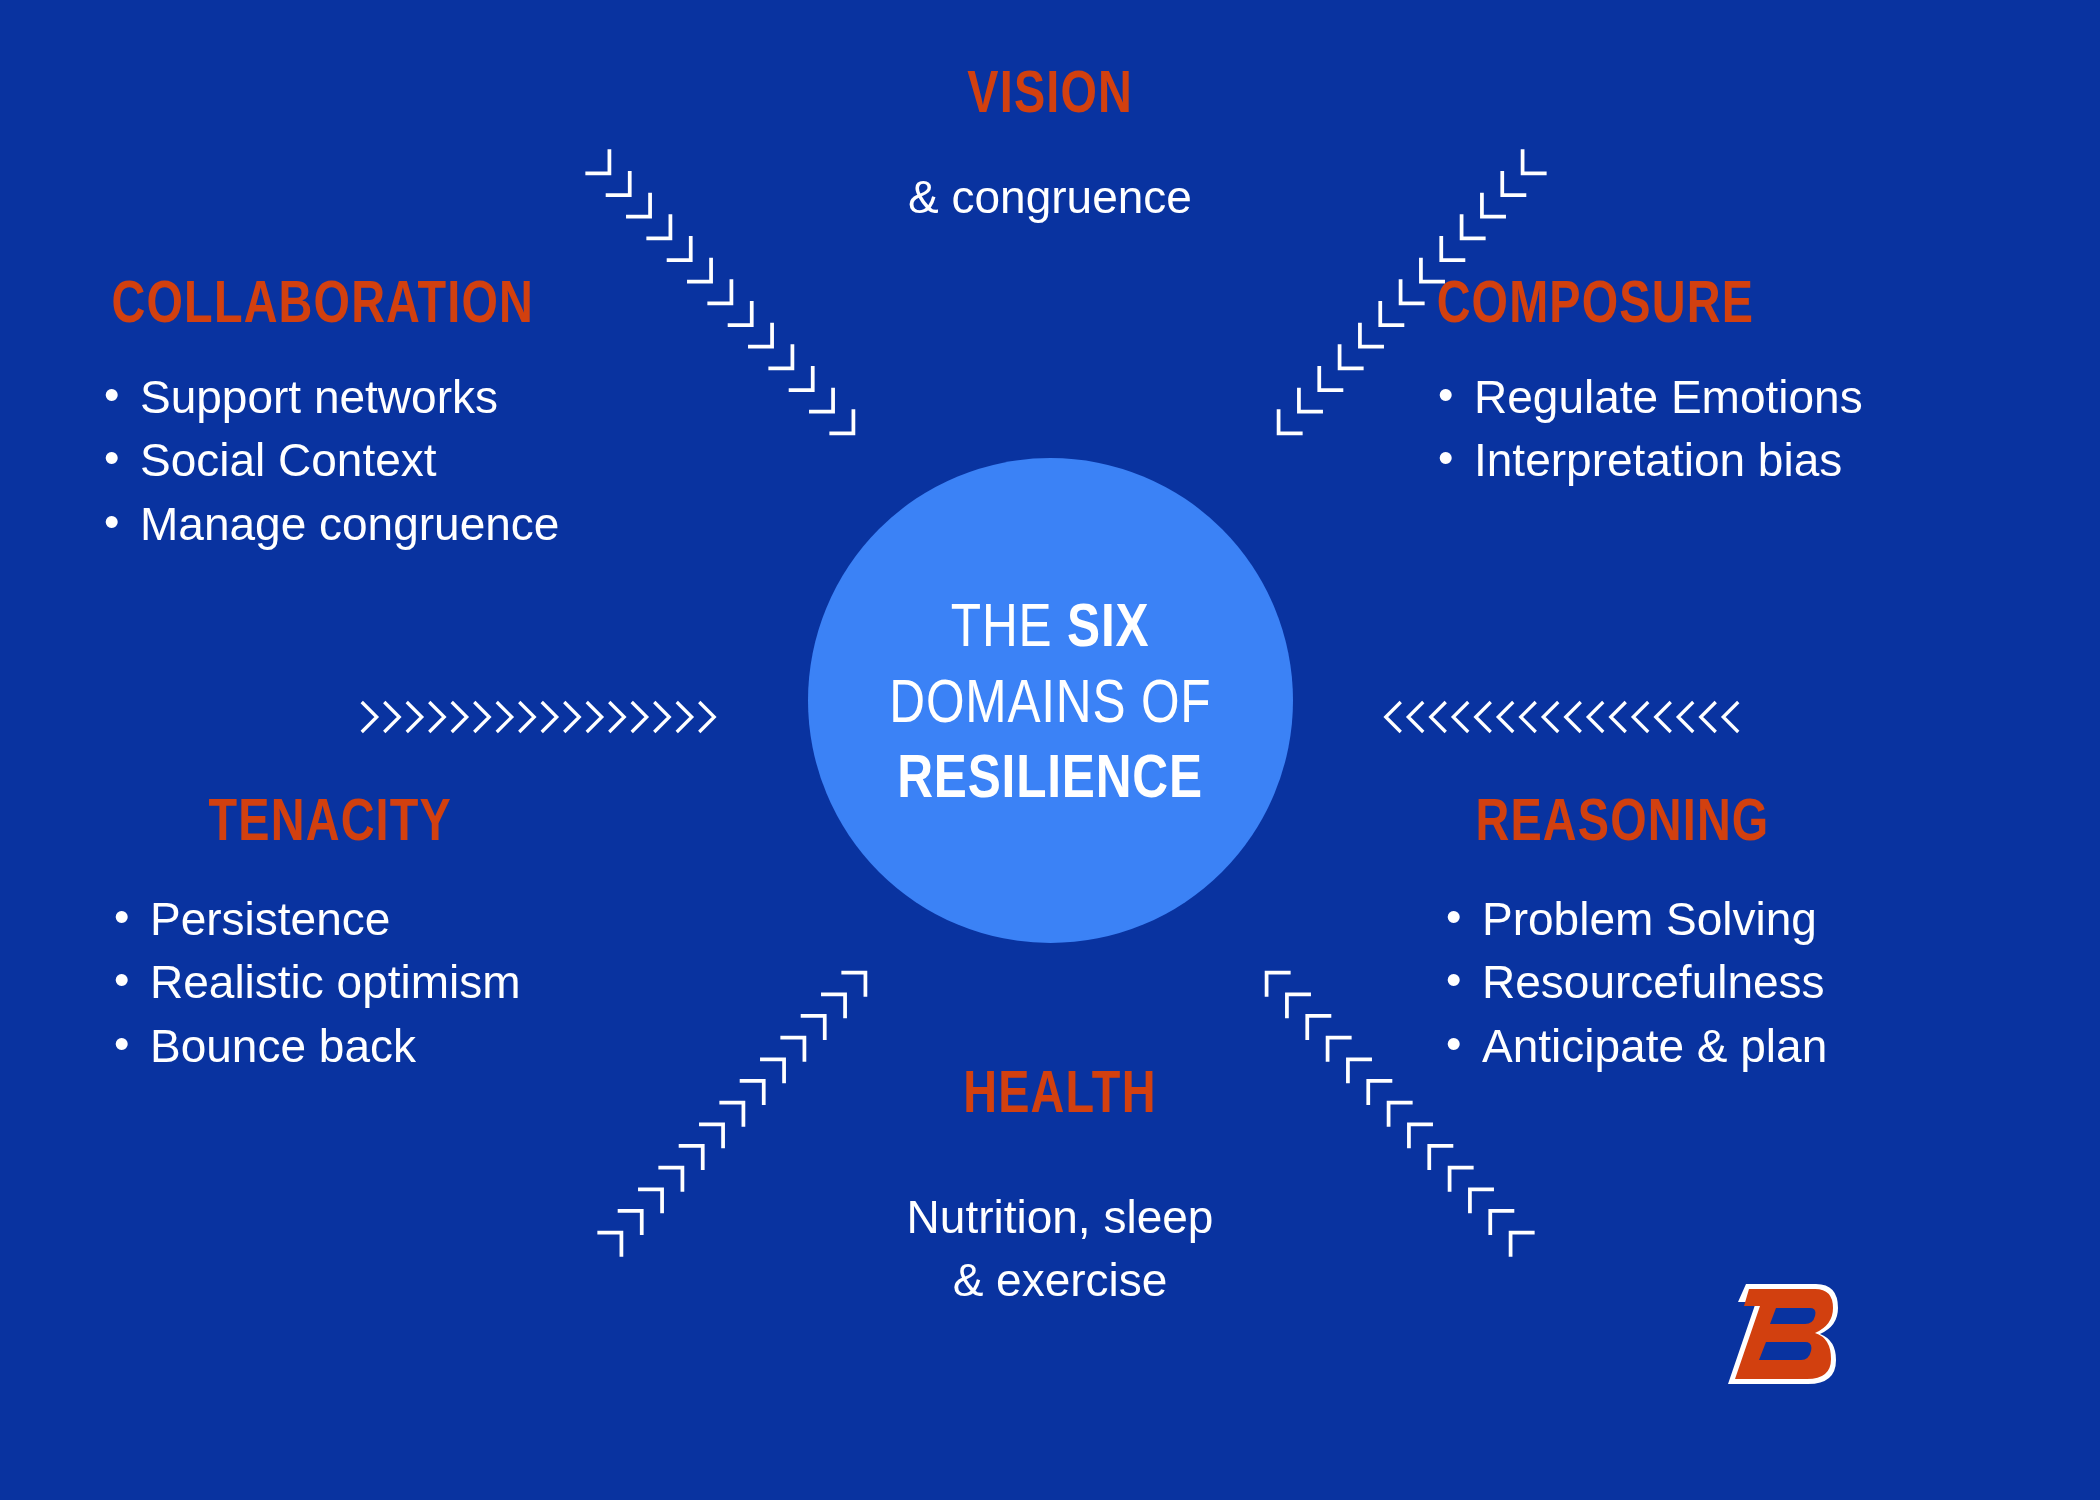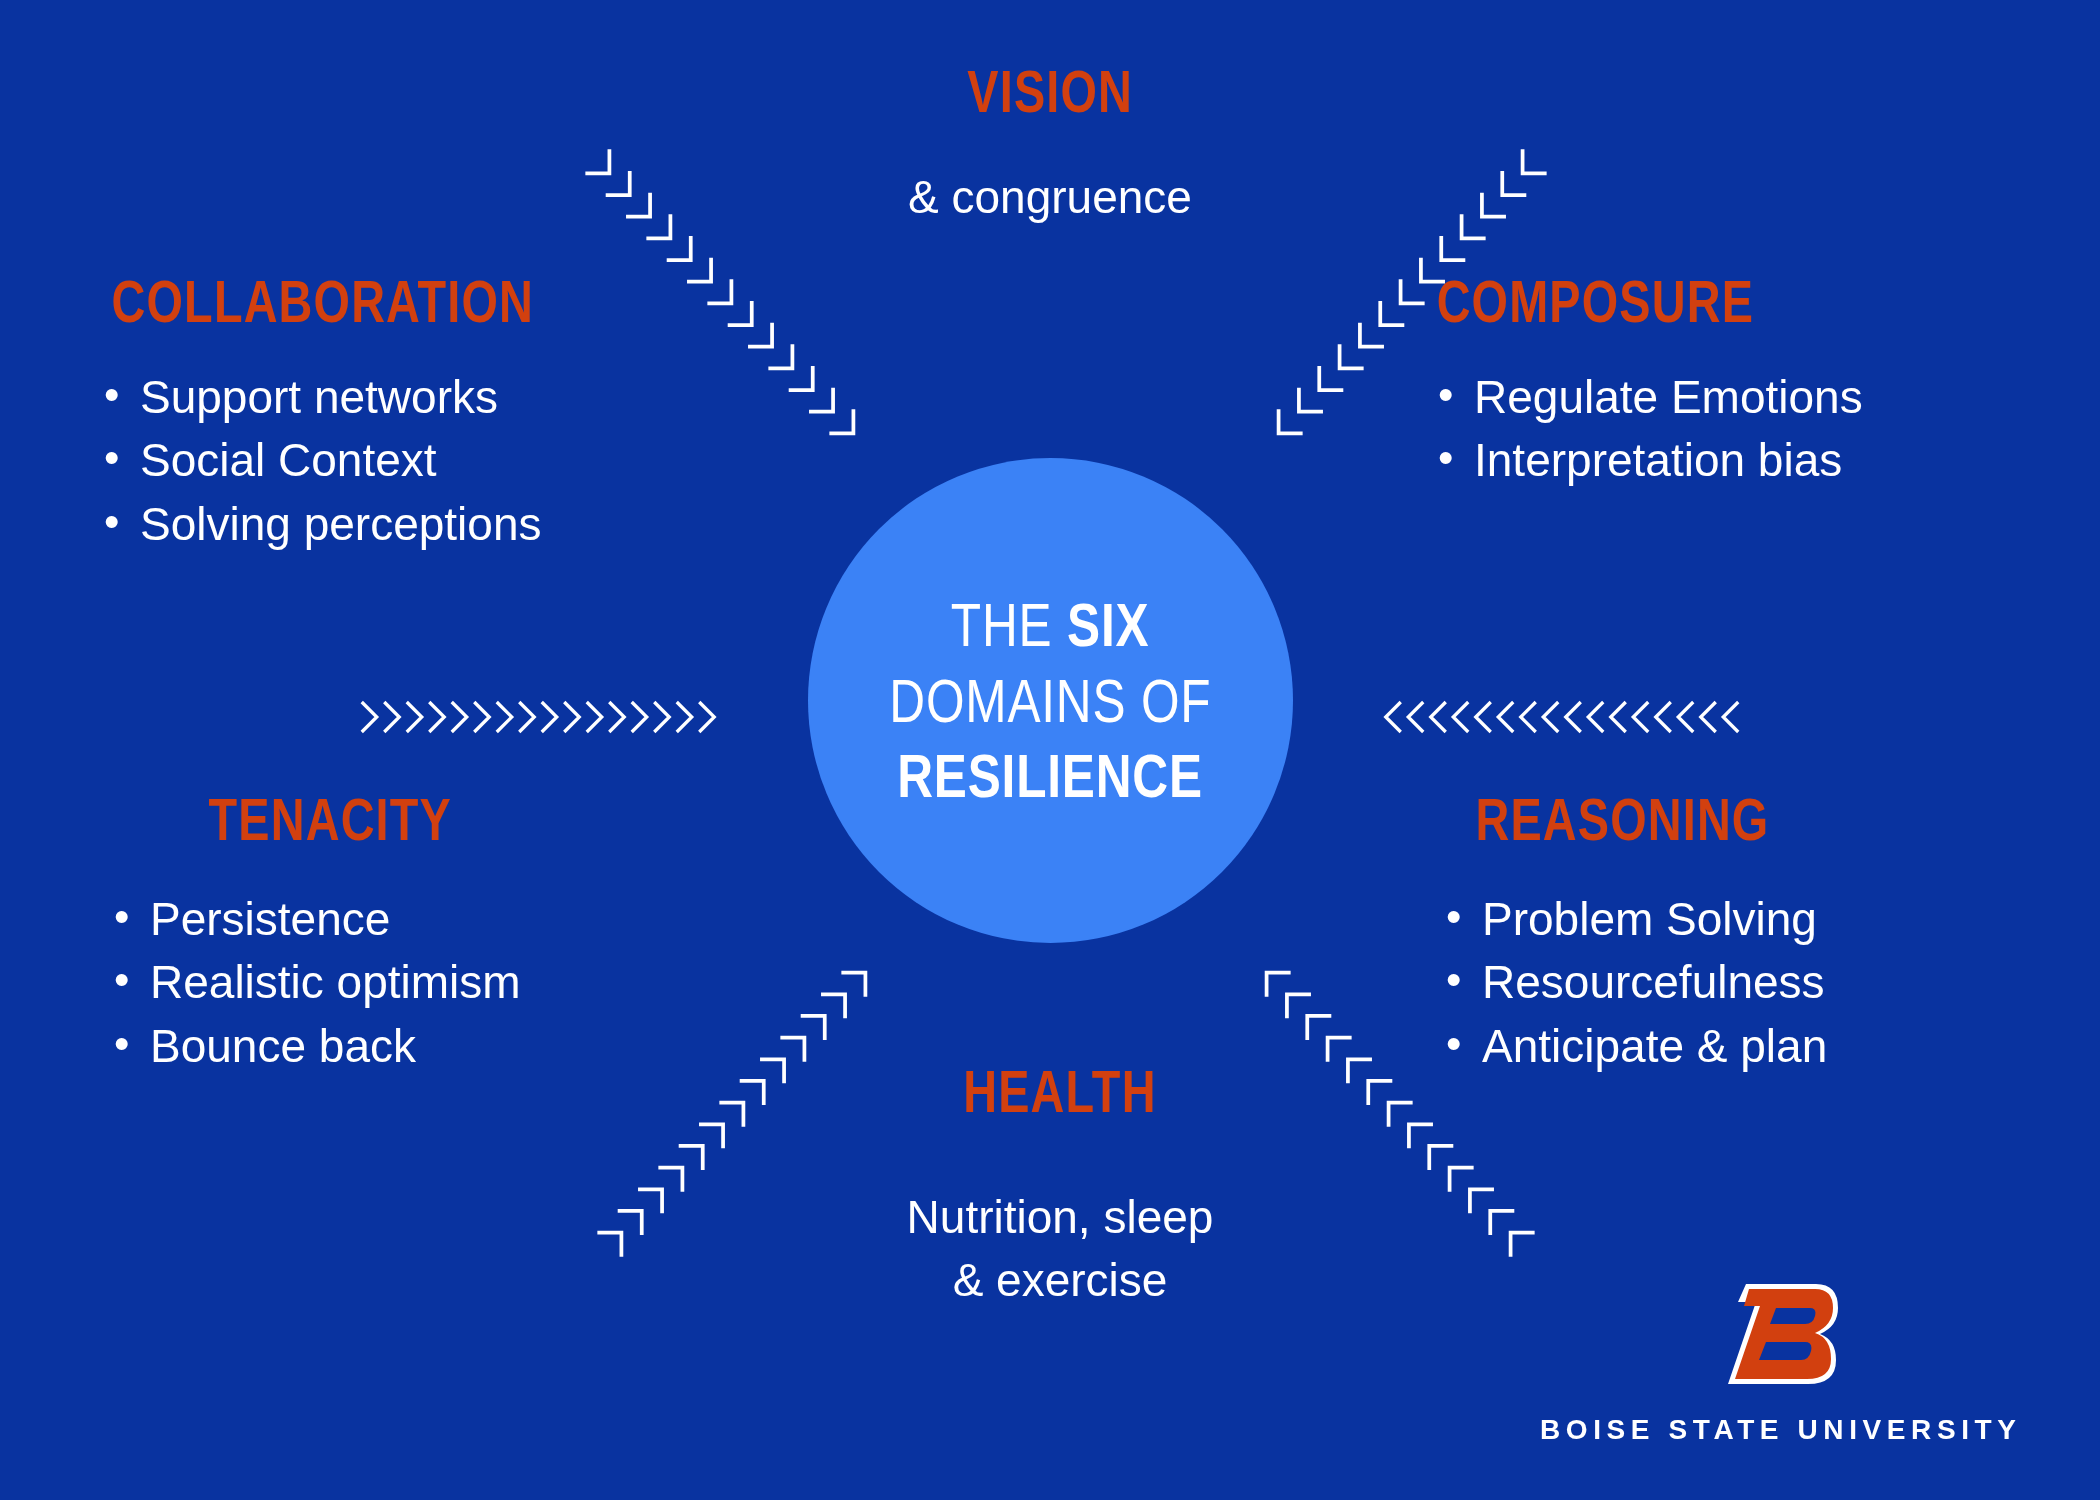--- a/index.html
+++ b/index.html
@@ -163,21 +163,21 @@
     <ul class="bullets">
       <li>&amp; congruence</li>
     </ul>
   </div>
 
   <div class="block" id="blk-collaboration">
     <div class="domain-title">COLLABORATION</div>
     <ul class="bullets">
       <li>Support networks</li>
       <li>Social Context</li>
-      <li>Solving perceptions</li>
+      <li>Manage congruence</li>
     </ul>
   </div>
 
   <div class="block" id="blk-composure">
     <div class="domain-title">COMPOSURE</div>
     <ul class="bullets">
       <li>Regulate Emotions</li>
       <li>Interpretation bias</li>
     </ul>
   </div>
@@ -321,16 +321,15 @@
     <svg id="logo-mark" width="128" height="112" viewBox="0 0 128 112">
 
       <path d="M30 4 L100 4 Q122 4 122 28 Q122 46 104 54 Q120 60 120 80 Q120 104 92 104 L12 104 L40 22 L22 22 Z" fill="#ffffff"></path>
 
       <path d="M33 9 L99 9 Q117 9 117 28 Q117 45 99 53 Q115 58 115 79 Q115 99 91 99 L19 99 L44 26 L28 26 Z" fill="#d2400f"></path>
 
       <path d="M60 28 L94 28 Q101 28 99 36 Q97 44 89 44 L54 44 Z" fill="#0933a0"></path>
 
       <path d="M50 62 L89 62 Q97 62 95 71 Q93 80 85 80 L43 80 Z" fill="#0933a0"></path>
     </svg>
-    <span id="logo-word">BOISE STATE UNIVERSITY</span>
   </div>
 
 </div>
 
 </body></html>

